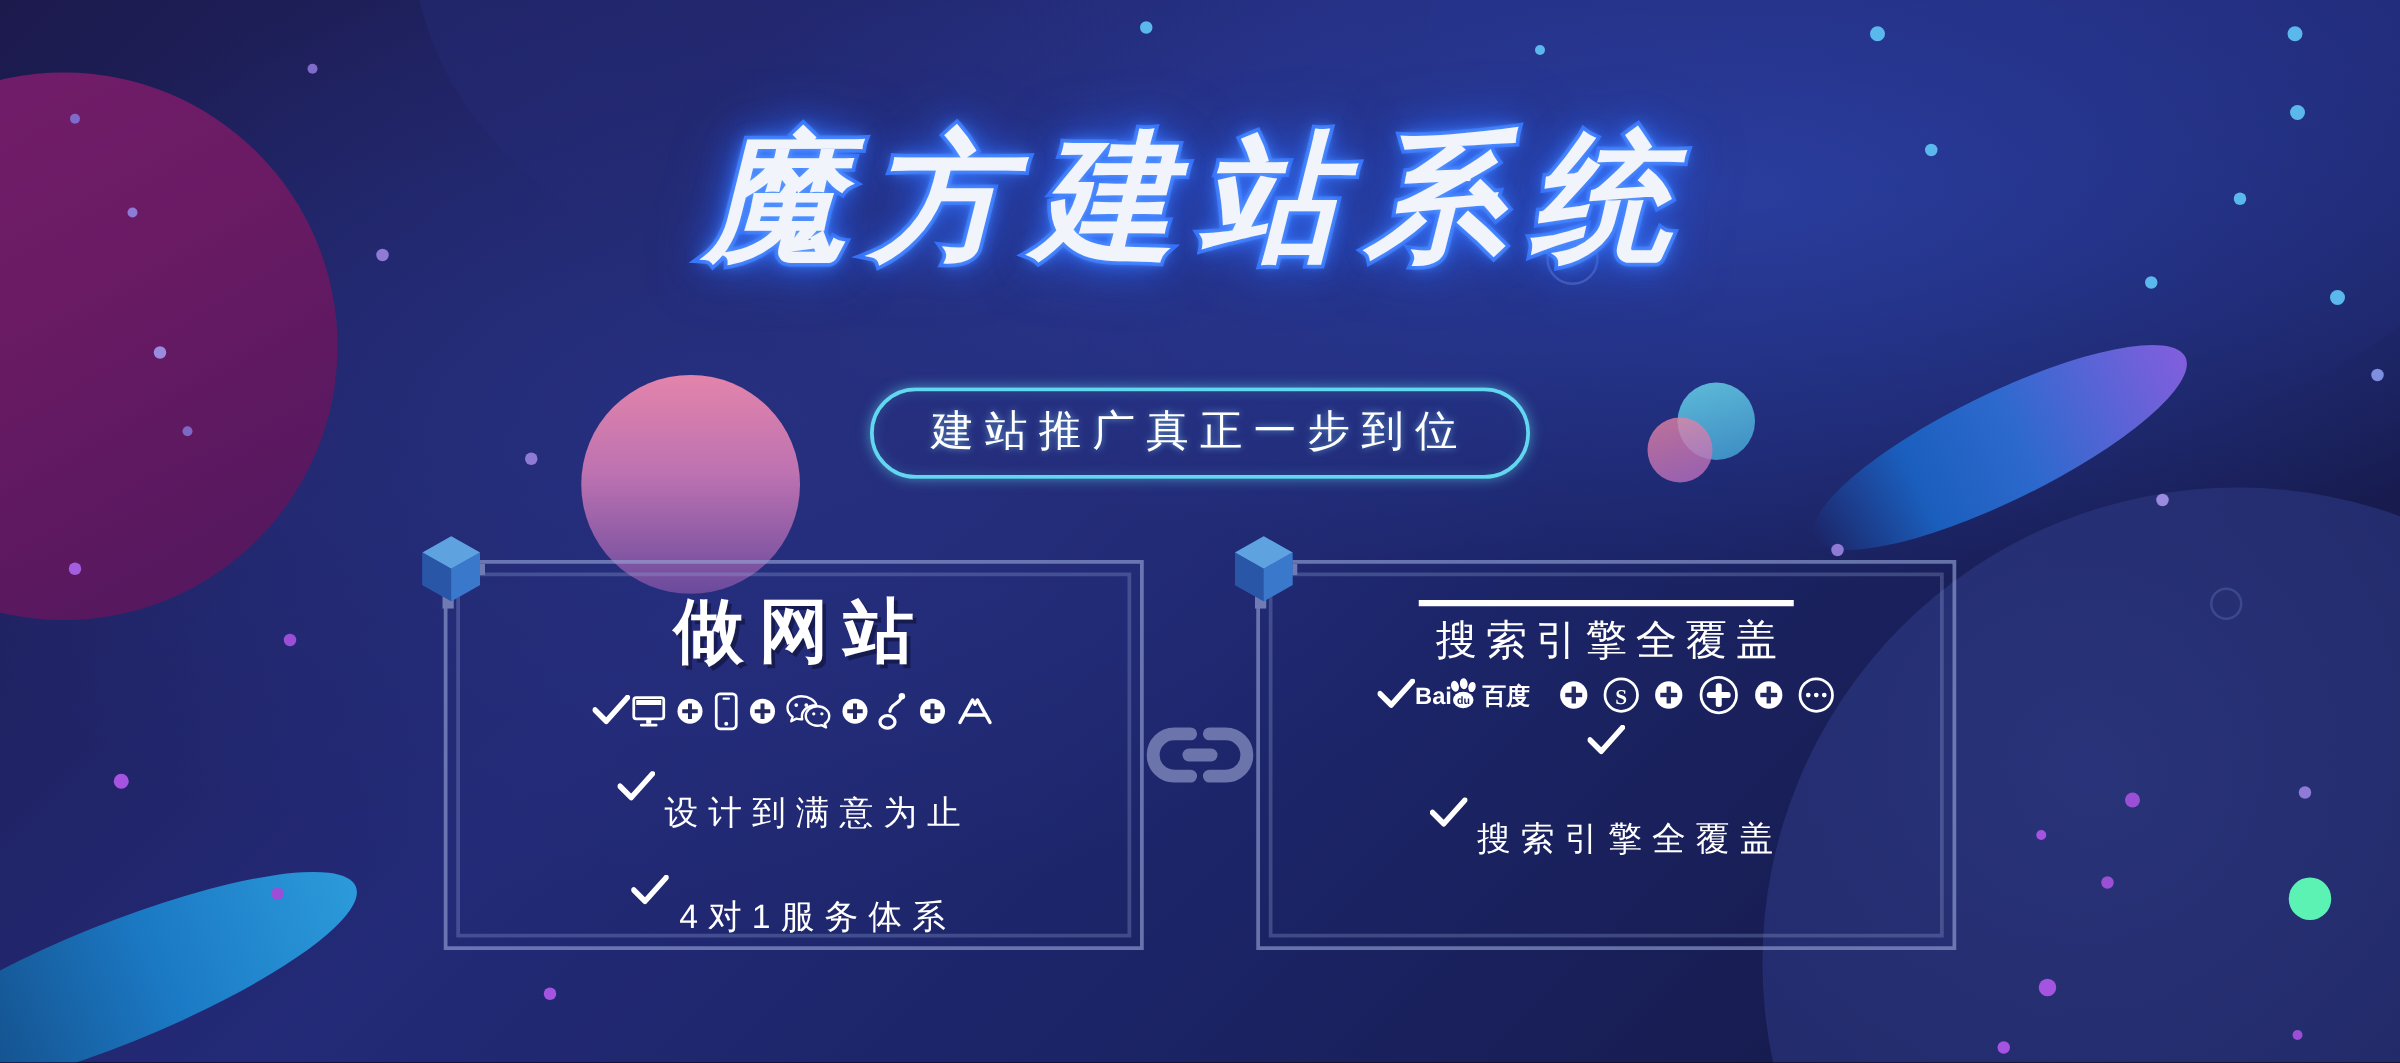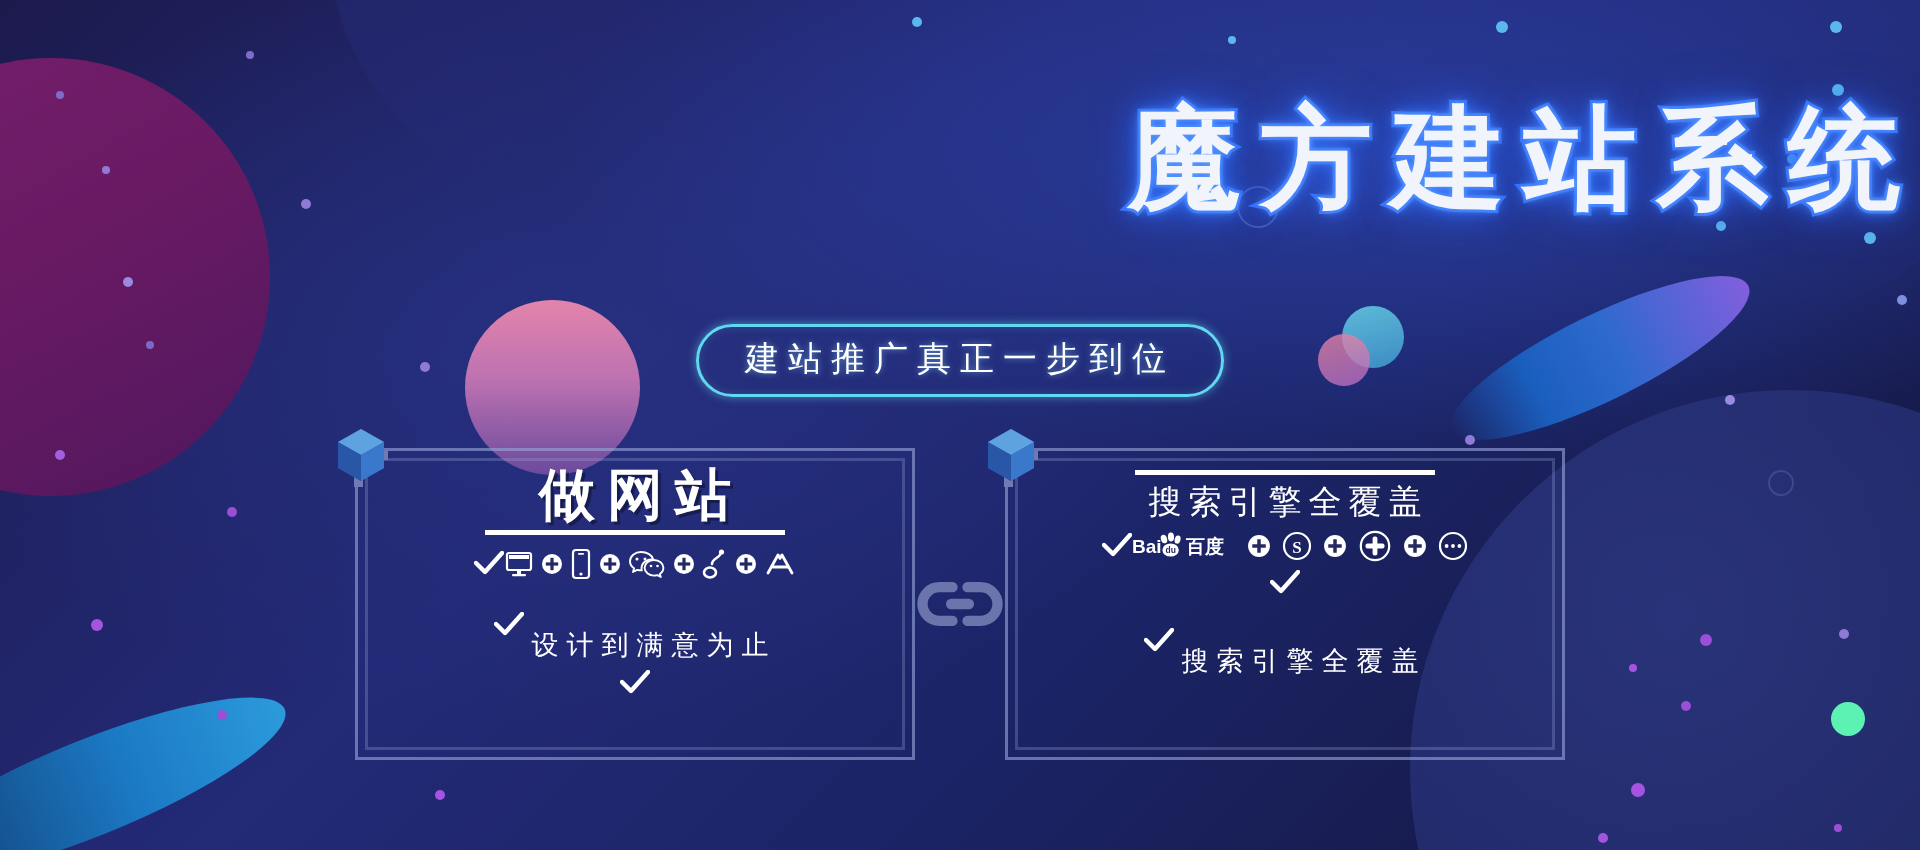--- a/index.html
+++ b/index.html
@@ -80,40 +80,40 @@
   .ring{
     position:absolute; border:2px solid rgba(150,175,255,.30);
     border-radius:50%;
   }
 
   .dot{ position:absolute; border-radius:50%; }
 
   
   .title-wrap{
     position:absolute; left:0; right:0; top:96px;
-    text-align:right; z-index:6;
+    text-align:center; z-index:6;font-style:italic;
   }
   .main-title{
     display:inline-block;
     font-size:112px; line-height:1.12;
     font-weight:bold;
     letter-spacing:20px;
     color:#f2f4fb;
     -webkit-text-stroke:6px #3d7bff;
     paint-order:stroke fill;
     text-shadow:
       0 0 6px #5fa0ff,
       0 0 14px #3d7bff,
       0 0 28px #2b63f0,
       0 0 48px rgba(43,99,240,.75);
   }
 
   .subtitle-pill{
     position:absolute; left:50%; transform:translateX(-50%);
-    top:324px; z-index:6;
+    top:310px; z-index:6;
     padding:9px 46px 12px;
     border:3px solid #62d8f0;
     border-radius:40px;
     box-shadow:0 0 10px rgba(98,216,240,.55), inset 0 0 10px rgba(98,216,240,.18);
   }
   .subtitle-pill span{
     font-size:34px; letter-spacing:9px; color:#ffffff;
     text-shadow:0 0 6px rgba(140,220,255,.6);
   }
 
@@ -127,21 +127,21 @@
   .panel{
     position:relative;
     width:560px; height:312px;
     border:3px solid rgba(150,165,215,.62);
     padding:7px;
   }
   .panel-inner{
     width:100%; height:100%;
     border:3px solid rgba(150,165,215,.30);
     display:flex; flex-direction:column; align-items:center;
-    padding-top:4px;
+    padding-top:14px;
   }
 
   .cube{
     position:absolute; left:-24px; top:-24px;
     width:54px; height:60px; pointer-events:none;
   }
 
   .panel-head{
     font-size:56px; font-weight:bold; color:#ffffff;
     letter-spacing:12px; text-indent:12px;
@@ -319,20 +319,21 @@
           <svg class="tick" width="30" height="26" viewBox="0 0 30 26">
             <path d="M2 12 L11 21 L28 2" stroke="#fff" stroke-width="4.4" fill="none" stroke-linecap="round" stroke-linejoin="round"></path>
           </svg>
           <div class="feat-text">设计到满意为止</div>
         </div>
 
         <div class="feat">
           <svg class="tick" width="30" height="26" viewBox="0 0 30 26">
             <path d="M2 12 L11 21 L28 2" stroke="#fff" stroke-width="4.4" fill="none" stroke-linecap="round" stroke-linejoin="round"></path>
           </svg>
+          <div class="feat-text">4对1服务体系</div>
         </div>
       </div>
     </div>
 
     <div class="link-gap">
       <svg width="96" height="58" viewBox="0 0 96 58">
         <path d="M40 11 H26 a18 18 0 0 0 0 36 H40" stroke="#6b74ab" stroke-width="11" fill="none" stroke-linecap="round"></path>
         <path d="M56 11 H70 a18 18 0 0 1 0 36 H56" stroke="#6b74ab" stroke-width="11" fill="none" stroke-linecap="round"></path>
         <rect x="33" y="23.5" width="30" height="11" rx="5.5" fill="#6b74ab"></rect>
       </svg>

